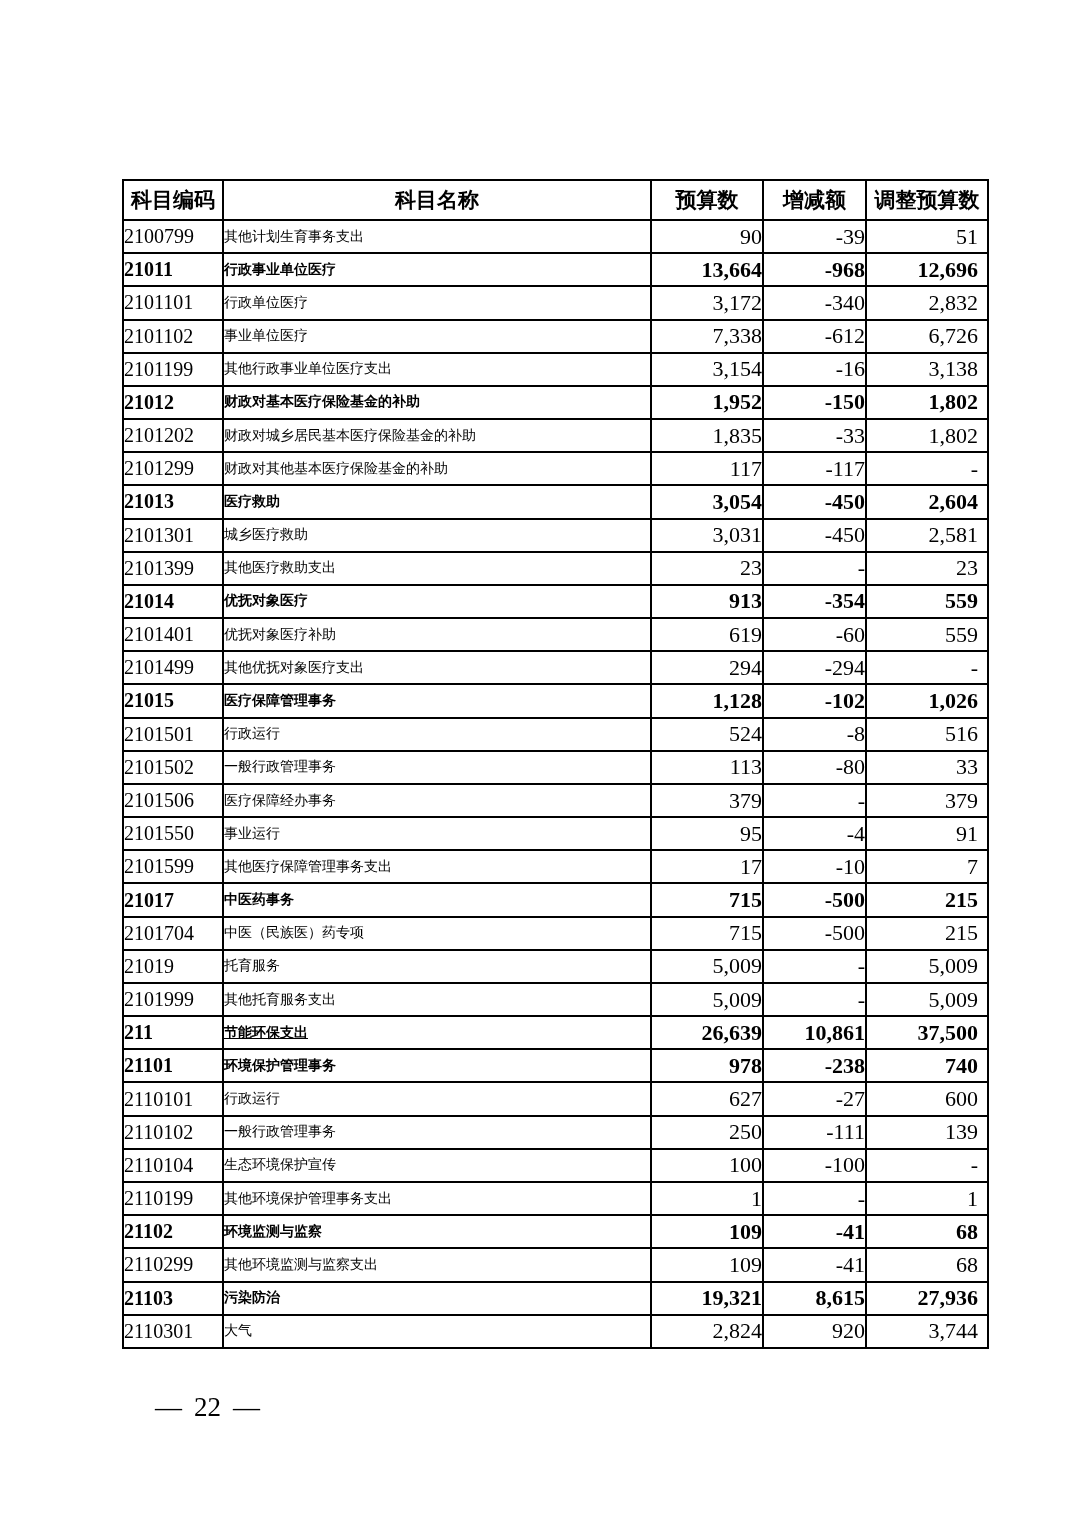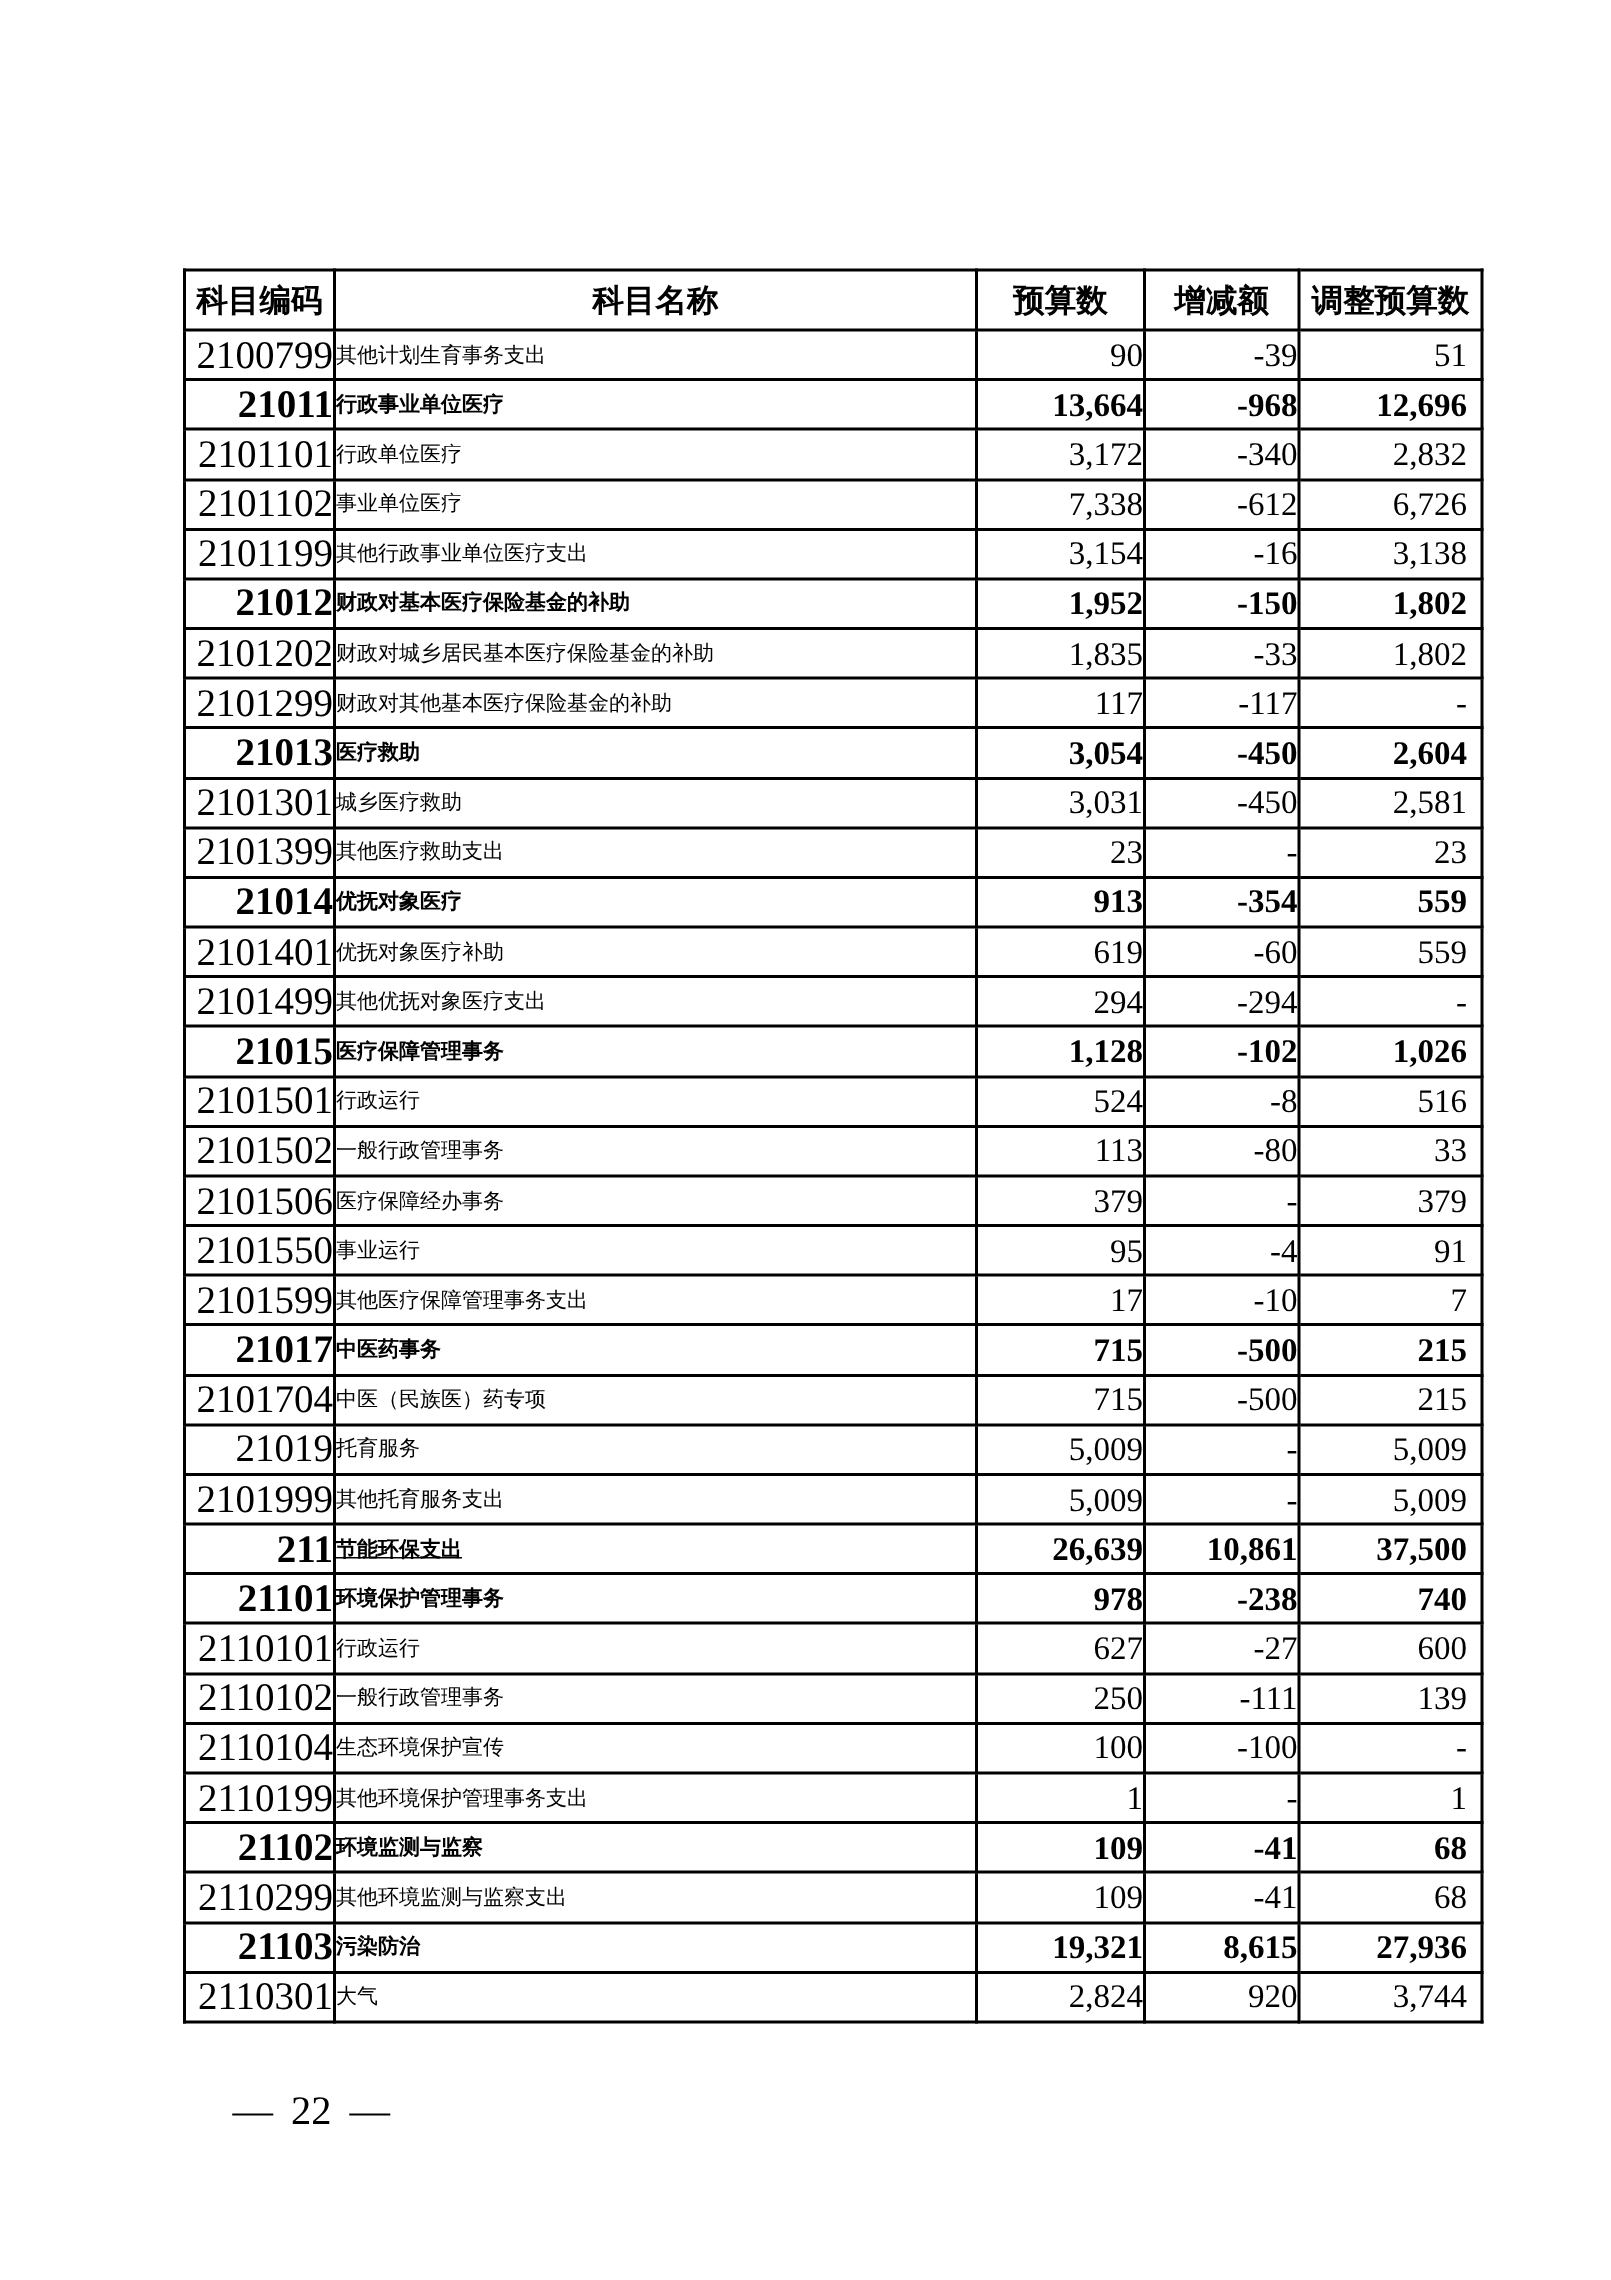--- a/index.html
+++ b/index.html
@@ -35,22 +35,22 @@
   }
   table.budget-table thead tr {
     height: 40px;
   }
   table.budget-table th {
     font-size: 21px;
     font-weight: bold;
     text-align: center;
   }
   td.code {
-    font-size: 26px;
-    text-align: right;
+    font-size: 20px;
+    text-align: left;
     padding-right: 11px;
   }
   td.name {
     font-size: 14px;
     text-align: left;
   }
   td.num {
     font-size: 22px;
     text-align: right;
     padding-right: 15px;

